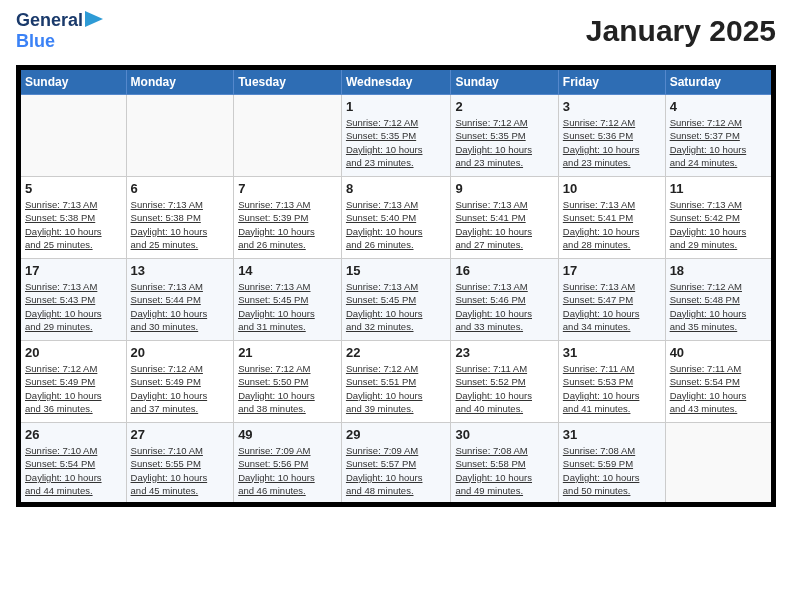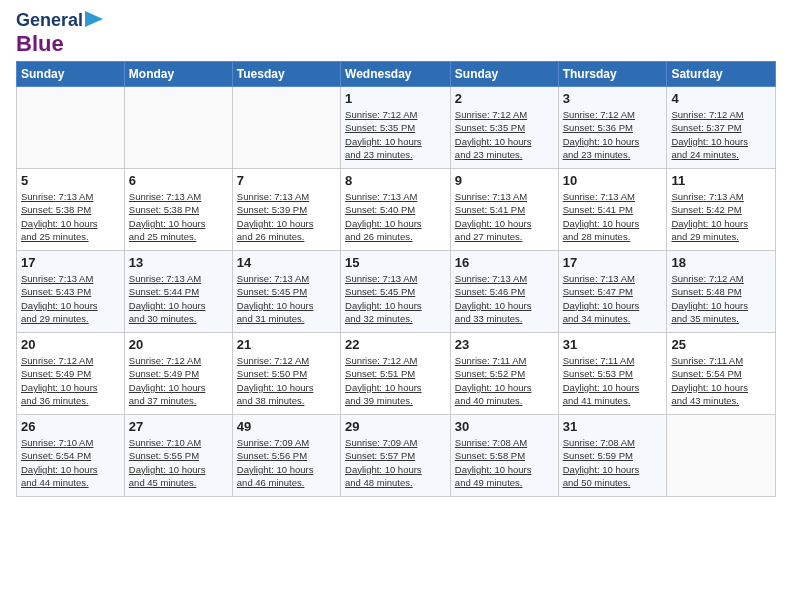--- a/index.html
+++ b/index.html
@@ -11,53 +11,53 @@
       overflow: hidden;
     }
     .container {
       width: 792px;
       padding: 10px 16px 10px 16px;
     }
     .header {
       display: flex;
       align-items: center;
       justify-content: space-between;
-      margin-bottom: 4px;
+      margin-bottom: 13px;
     }
     .logo {
       display: flex;
       flex-direction: column;
       align-items: flex-start;
     }
     .logo-row {
       display: flex;
       align-items: center;
     }
     .logo-blue {
-      color: #701a75;
-      font-size: 22px;
+      color: #3b82f6;
+      font-size: 18px;
       font-weight: bold;
     }
     .title-block {
       text-align: right;
     }
     .title-block h1 {
       font-size: 30px;
       font-weight: bold;
       color: #222;
     }
     .title-block h2 {
       font-size: 15px;
       font-weight: normal;
       color: #444;
     }
     .calendar {
       width: 100%;
       border-collapse: collapse;
-      border: 1px solid #000000;
+      border: 5px solid #000000;
     }
     .calendar th {
       background: #2e6db4;
       color: #fff;
       font-size: 12px;
       font-weight: bold;
       padding: 5px 4px;
       text-align: left;
       border: 1px solid #5588cc;
     }
@@ -106,32 +106,33 @@
           <svg width="18" height="16" viewBox="0 0 18 16">
             <polygon points="0,16 18,8 0,0" fill="#2e9bd6"></polygon>
           </svg>
         </span>
       </div>
       <div class="logo-row">
         <span class="logo-blue">Blue</span>
       </div>
     </div>
     <div class="title-block">
+      <h1>January 2025</h1>
     </div>
   </div>
 
   <table class="calendar">
     <thead>
       <tr>
       <th>Sunday</th>
           <th>Monday</th>
           <th>Tuesday</th>
           <th>Wednesday</th>
           <th>Sunday</th>
-          <th>Thursday</th>
+          <th>Friday</th>
           <th>Saturday</th>
         </tr>
     </thead>
     <tbody id="calendar-body">
     <tr>
           <td class="empty-cell"></td>
           <td class="empty-cell"></td>
           <td class="empty-cell"></td>
           <td>
             <span class="day-num">1</span>
@@ -301,21 +302,21 @@
 and 40 minutes.</div>
           </td>
           <td>
             <span class="day-num">31</span>
             <div class="day-info" style="white-space: pre-line;">Sunrise: 7:11 AM
 Sunset: 5:53 PM
 Daylight: 10 hours
 and 41 minutes.</div>
           </td>
           <td>
-            <span class="day-num">25</span>
+            <span class="day-num">40</span>
             <div class="day-info" style="white-space: pre-line;">Sunrise: 7:11 AM
 Sunset: 5:54 PM
 Daylight: 10 hours
 and 43 minutes.</div>
           </td>
         </tr>
         <tr>
           <td>
             <span class="day-num">26</span>
             <div class="day-info" style="white-space: pre-line;">Sunrise: 7:10 AM

